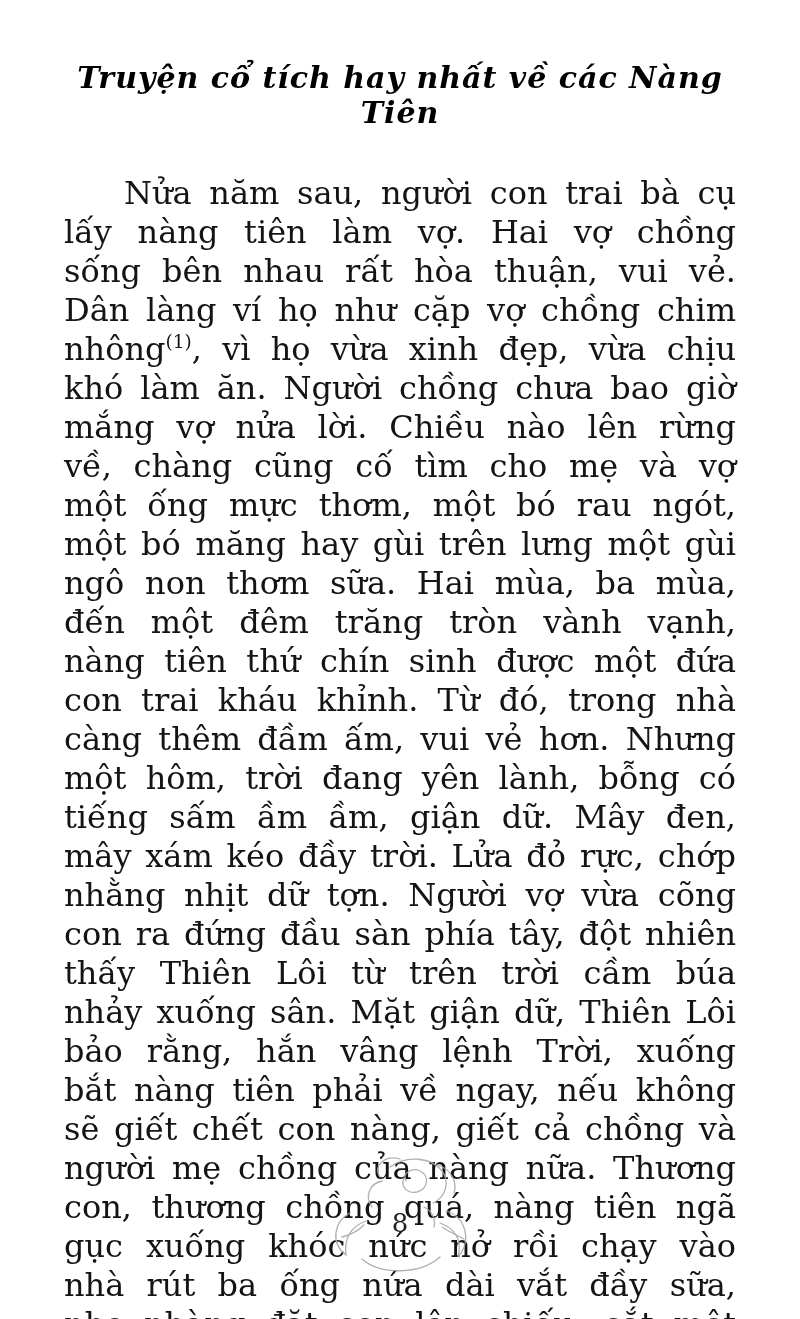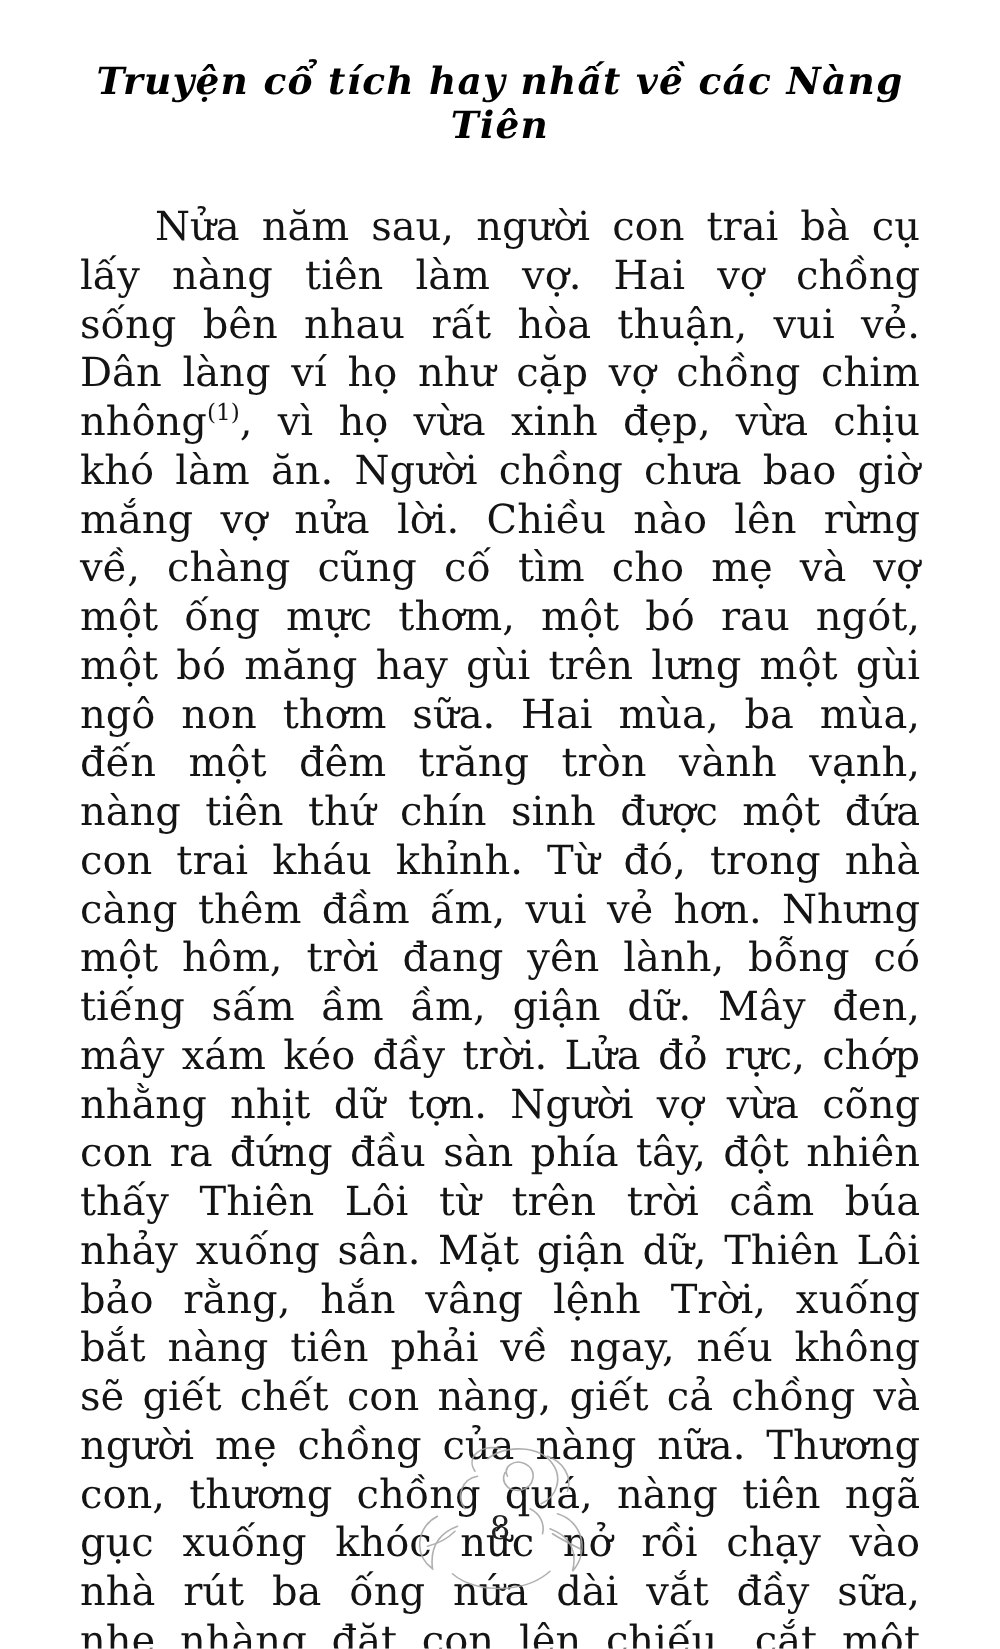--- a/index.html
+++ b/index.html
@@ -9,21 +9,21 @@
   }
   .page {
     position: relative;
     width: 800px;
     height: 1319px;
     margin: 0 auto;
     background: #ffffff;
     color: #111111;
     font-family: "DejaVu Serif", "Liberation Serif", serif;
     box-sizing: border-box;
-    padding: 40px 64px 0 64px;
+    padding: 52px 64px 0 64px;
     overflow: hidden;
     border-radius: 12px;
   }
   .header-title {
     margin: 8px 0 44px 0;
     text-align: center;
     font-family: "DejaVu Serif", "Liberation Serif", serif;
     font-style: italic;
     font-weight: bold;
     font-size: 30px;

